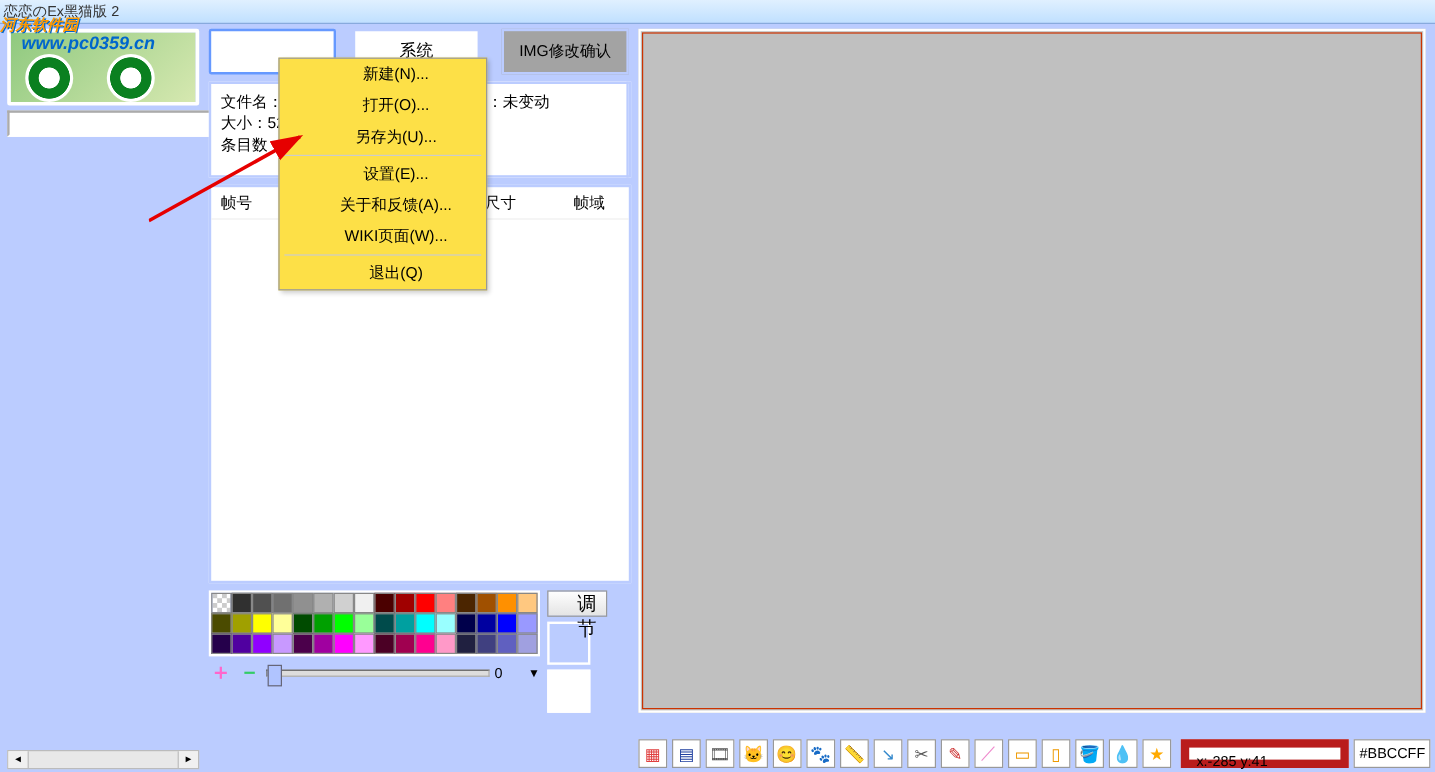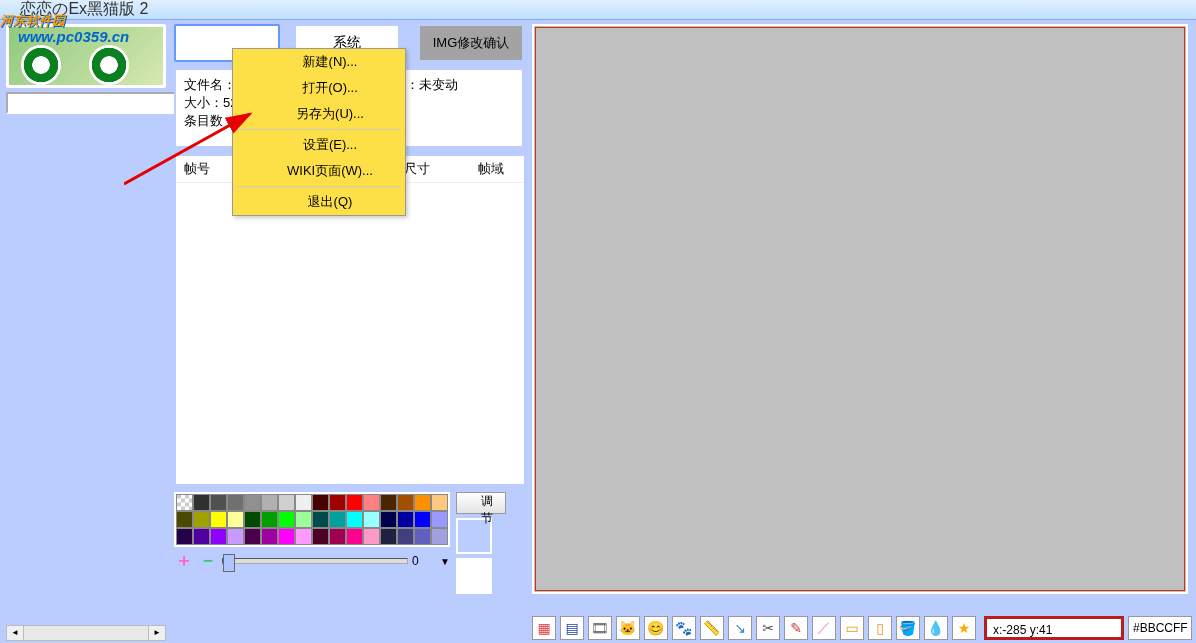--- a/index.html
+++ b/index.html
@@ -1,32 +1,32 @@
 <!DOCTYPE html>
 <html><head>
 <meta charset="utf-8">
 <style>
 * { box-sizing: border-box; margin: 0; padding: 0; font-family: "Microsoft YaHei", SimSun, sans-serif; font-size: 13px; }
 body { background: #bbccff; width: 1196px; height: 643px; overflow: hidden; position: relative; }
 
 .titlebar { position: absolute; top: 0; left: 0; right: 0; height: 20px; background: linear-gradient(#e0f0ff,#c0e0ff); border-bottom: 1px solid #88aadd; display: flex; align-items: center; }
-.titlebar .title { font-size: 16px; color: #333; padding-left: 20px; }
+.titlebar .title { font-size: 12px; color: #333; padding-left: 3px; }
 
 .watermark { position: absolute; top: 0; left: 0; z-index: 999; pointer-events: none; font-size: 28px; font-weight: bold; font-style: italic; }
 .watermark .w1 { color: #ff9900; text-shadow: 1px 1px 0 #0066cc; }
 .watermark .w2 { font-size: 15px; color: #0066cc; display: block; margin-top: -4px; margin-left: 18px; }
 
 .left-panel { position: absolute; top: 24px; left: 6px; width: 160px; }
 .avatar { width: 160px; height: 64px; border: 3px solid #fff; background: linear-gradient(135deg,#8fc97f,#d6e8b0); border-radius: 2px; position: relative; overflow: hidden; }
 .avatar::before { content: ""; position: absolute; width: 40px; height: 40px; background: radial-gradient(circle,#fff 30%,#0a8020 32%,#0a8020 60%,#fff 62%); border-radius: 50%; top: 18px; left: 12px; }
 .avatar::after { content: ""; position: absolute; width: 40px; height: 40px; background: radial-gradient(circle,#fff 30%,#0a8020 32%,#0a8020 60%,#fff 62%); border-radius: 50%; top: 18px; left: 80px; }
 
 .search-row { display: flex; gap: 4px; margin-top: 4px; }
 .search-input { flex: 1; height: 22px; border: 2px inset #fff; background: #fff; }
-.btn-small { height: 22px; padding: 0 24px; background: linear-gradient(#fefefe,#e4e4e4); border: 1px solid #999; cursor: pointer; font-size: 12px; }
+.btn-small { height: 22px; padding: 0 24px; background: linear-gradient(#fefefe,#e4e4e4); border: 1px solid #999; cursor: pointer; font-size: 16px; }
 
 .img-list { margin-top: 4px; width: 160px; height: 478px; background: #fff; border: 2px inset #ddd; }
 .img-list-header { padding: 4px 6px; font-size: 12px; }
 .img-scroll { position: absolute; bottom: 2px; left: 6px; width: 160px; height: 16px; background: #e8e8e8; border: 1px solid #bbb; display: flex; }
 .img-scroll::before { content: "◄"; width: 16px; text-align: center; font-size: 8px; line-height: 14px; background: #f0f0f0; border-right: 1px solid #bbb; }
 .img-scroll::after { content: "►"; width: 16px; text-align: center; font-size: 8px; line-height: 14px; background: #f0f0f0; border-left: 1px solid #bbb; margin-left: auto; }
 
 .mid-panel { position: absolute; top: 24px; left: 174px; width: 352px; }
 .top-buttons { display: flex; gap: 14px; }
 .top-buttons .btn { width: 106px; height: 38px; background: #fff; border: 2px solid #bbccff; border-radius: 2px; cursor: pointer; display: flex; align-items: center; justify-content: center; font-size: 14px; }
@@ -61,21 +61,21 @@
 
 .arrow { position: absolute; top: 108px; left: 124px; z-index: 60; pointer-events: none; }
 
 
 .canvas-panel { position: absolute; top: 24px; left: 532px; width: 656px; height: 570px; background: #c0c0c0; border: 2px solid #fff; border-top: 2px solid #fff; }
 .canvas-inner { position: absolute; inset: 1px; border: 1px solid #c30; }
 
 
 .toolbar { position: absolute; bottom: 2px; left: 532px; right: 4px; height: 26px; display: flex; gap: 4px; align-items: center; }
 .tool { width: 24px; height: 24px; border: 1px solid #999; background: #fff; display: flex; align-items: center; justify-content: center; cursor: pointer; font-size: 14px; }
-.coord-box { margin-left: 4px; min-width: 140px; height: 24px; border: 3px solid #b91c1c; background: #fff; padding: 2px 6px; font-size: 12px; line-height: 18px; }
+.coord-box { margin-left: 4px; min-width: 140px; height: 24px; border: 7px solid #b91c1c; background: #fff; padding: 2px 6px; font-size: 12px; line-height: 18px; }
 .color-box { width: 64px; height: 24px; border: 1px solid #999; background: #fff; padding: 2px 4px; font-size: 12px; line-height: 18px; margin-left: auto;}
 </style>
 </head>
 <body>
 
 <div class="titlebar">
   <span class="title">恋恋のEx黑猫版 2</span>
 </div>
 
 <div class="watermark">
@@ -187,20 +187,21 @@
 <div style="position:absolute;top:68px;left:402px;width:122px;height:80px;background:#fff;border:2px solid #bbccff;border-left:none;padding:6px 4px;font-size:13px">
   <span>：</span><span>未变动</span>
 </div>
 
 <div class="menu" id="menu">
     <div class="menu-item">新建(N)...</div>
     <div class="menu-item">打开(O)...</div>
     <div class="menu-item">另存为(U)...</div>
     <div class="menu-sep"></div>
     <div class="menu-item">设置(E)...</div>
+    <div class="menu-item">关于和反馈(A)...</div>
     <div class="menu-item">WIKI页面(W)...</div>
     <div class="menu-sep"></div>
     <div class="menu-item">退出(Q)</div>
   </div>
 
 <svg class="arrow" width="140" height="80">
   <defs>
       <marker id="ah" markerWidth="10" markerHeight="10" refX="8" refY="3" orient="auto">
         <path d="M0,0 L0,6 L9,3 z" fill="#e60000"></path>
       </marker>

